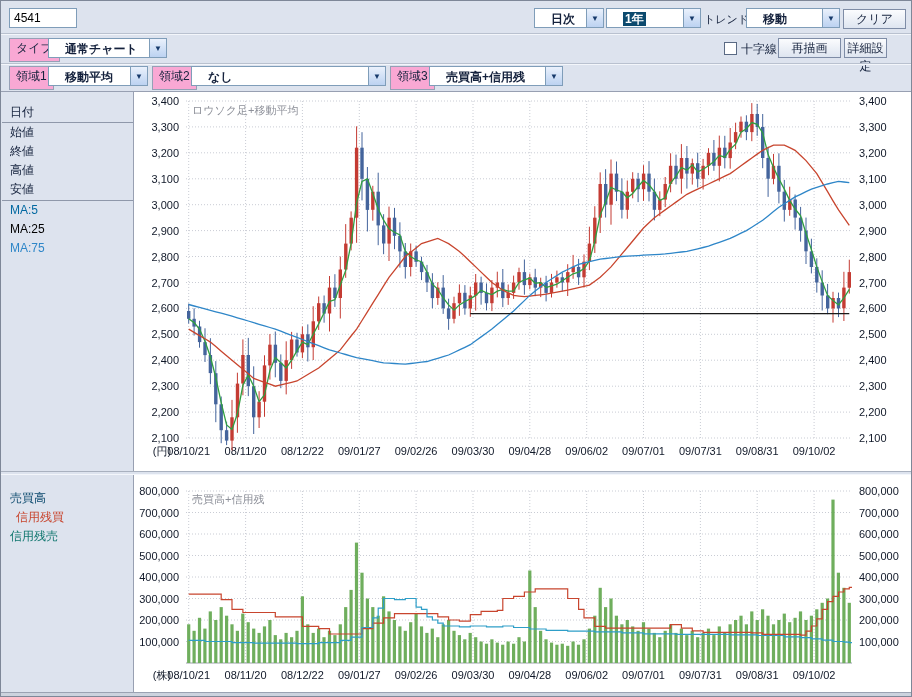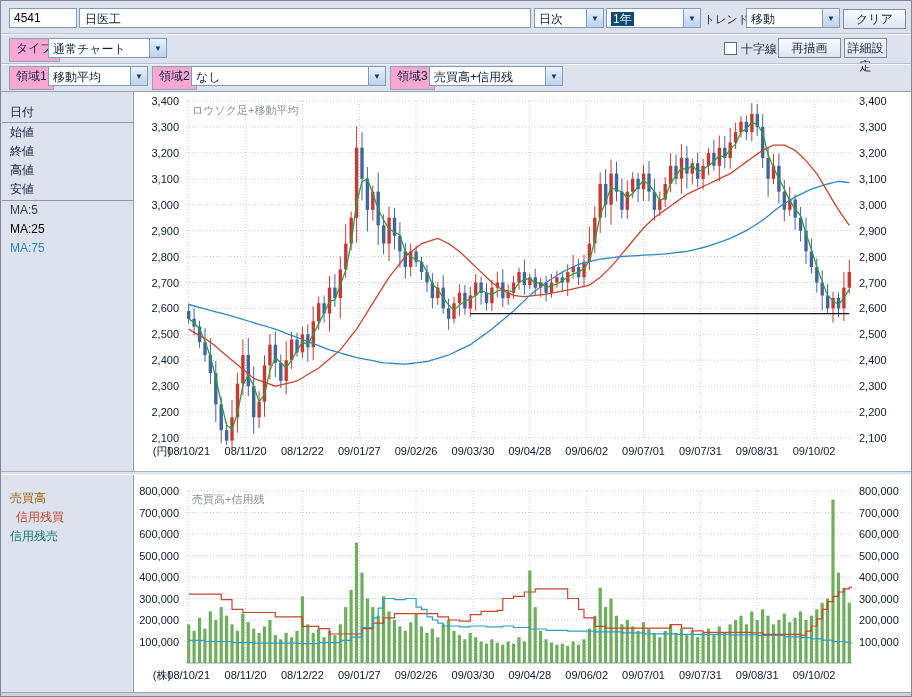--- a/index.html
+++ b/index.html
@@ -3,21 +3,21 @@
 <meta charset="utf-8">
 <style>
   *{margin:0;padding:0;box-sizing:border-box;}
   html,body{width:912px;height:697px;}
   body{position:relative;font-family:"Liberation Sans","DejaVu Sans",sans-serif;font-size:12px;color:#14213c;background:#dde3ee;}
   #app{position:absolute;inset:0;border:1px solid #7e8798;overflow:hidden;background:#dde3ee;}
   #app > *{position:absolute;}
   .tb-input{height:20px;border:1px solid #7f9db9;padding:4px 4px;font:inherit;background:#fff;}
   .tb-field{height:20px;border:1px solid #7f9db9;background:#fff;padding:2px 5px;white-space:nowrap;overflow:hidden;}
   .combo{height:20px;border:1px solid #7f9db9;background:#fff;display:flex;align-items:stretch;}
-  .combo-text{flex:1;padding:2px 4px;white-space:nowrap;overflow:hidden;}
+  .combo-text{flex:1;padding:2px 16px;white-space:nowrap;overflow:hidden;font-weight:bold;}
   .combo-arrow{width:17px;display:flex;align-items:center;justify-content:center;font-size:8px;color:#173a6b;background:linear-gradient(#eaf1fc,#bcd2f1);border-left:1px solid #7f9db9;}
   .hl{background:#0c4a6e;color:#fff;padding:0 2px;}
   .btn{height:20px;line-height:18px;text-align:center;background:linear-gradient(#fbfcfe,#dee5f0);border:1px solid #7e8ca6;cursor:pointer;}
   .chip{height:24px;line-height:18px;padding:0 6px;background:#f9a8d4;border:1px solid #96a0b6;}
   .tb-label{line-height:14px;white-space:nowrap;}
   .checkbox{width:13px;height:13px;background:#fff;border:1px solid #5a6a84;}
   .sep{left:0;right:0;height:2px;border-top:1px solid #b9c1cf;border-bottom:1px solid #f3f6fb;}
   .chart-top{left:0;right:0;top:90px;height:1px;background:#98a0b2;}
   .sidebar{left:1px;top:91px;width:132px;height:600px;border-right:1px solid #98a0b2;padding-top:3px;}
   .side-row{height:19px;line-height:19px;padding-left:8px;white-space:nowrap;}
@@ -30,21 +30,20 @@
   svg .ptitle{font-size:11px;fill:#8d9099;}
   .divider{left:0;right:0;top:470px;height:4px;background:#dde3ee;border-top:1px solid #a9b1bf;border-bottom:1px solid #f3f6fb;z-index:5;}
   .bottom-strip{left:0;right:0;top:691px;height:5px;background:#ccd3de;border-top:1px solid #9aa2b2;}
 </style>
 </head>
 <body>
 
 <div id="app">
 
   <input class="tb-input" style="left: 8px; top: 7px; width: 68px;" value="4541">
-  <div class="tb-field" style="left:78px;top:7px;width:452px">日医工</div>
 
   <div class="combo" style="left:533px;top:7px;width:70px">
     <span class="combo-text">日次</span>
     <span class="combo-arrow">▼</span>
   </div>
 
   <div class="combo" style="left:605px;top:7px;width:95px">
     <span class="combo-text"><span class="hl">1年</span></span>
     <span class="combo-arrow">▼</span>
   </div>
@@ -93,25 +92,25 @@
 
   <div class="chart-top"></div>
 
   <div class="sidebar">
     <div class="side-row side-head">日付</div>
     <div class="side-row">始値</div>
     <div class="side-row">終値</div>
     <div class="side-row">高値</div>
     <div class="side-row">安値</div>
     <div class="side-div"></div>
-    <div class="side-row" style="color: #404040;">MA:5</div>
+    <div class="side-row" style="color: #0369a1;">MA:5</div>
     <div class="side-row" style="color: #000000;">MA:25</div>
     <div class="side-row" style="color: rgb(46, 134, 200);">MA:75</div>
     <div class="vol-legend">
-      <div class="side-row" style="color: #a16207;">売買高</div>
+      <div class="side-row" style="color: #0c4a6e;">売買高</div>
       <div class="side-row" style="color: rgb(200, 69, 46); padding-left: 14px;">信用残買</div>
       <div class="side-row" style="color: #0f766e;">信用残売</div>
     </div>
   </div>
 
   <svg id="price-svg" style="left:133px;top:91px" width="777" height="379">
       <line class="grid" x1="52" y1="346.0" x2="718" y2="346.0"></line>
       <text class="tick" text-anchor="end" x="45" y="350.0">2,100</text>
       <text class="tick" x="725" y="350.0">2,100</text>
       <line class="grid" x1="52" y1="320.1" x2="718" y2="320.1"></line>

